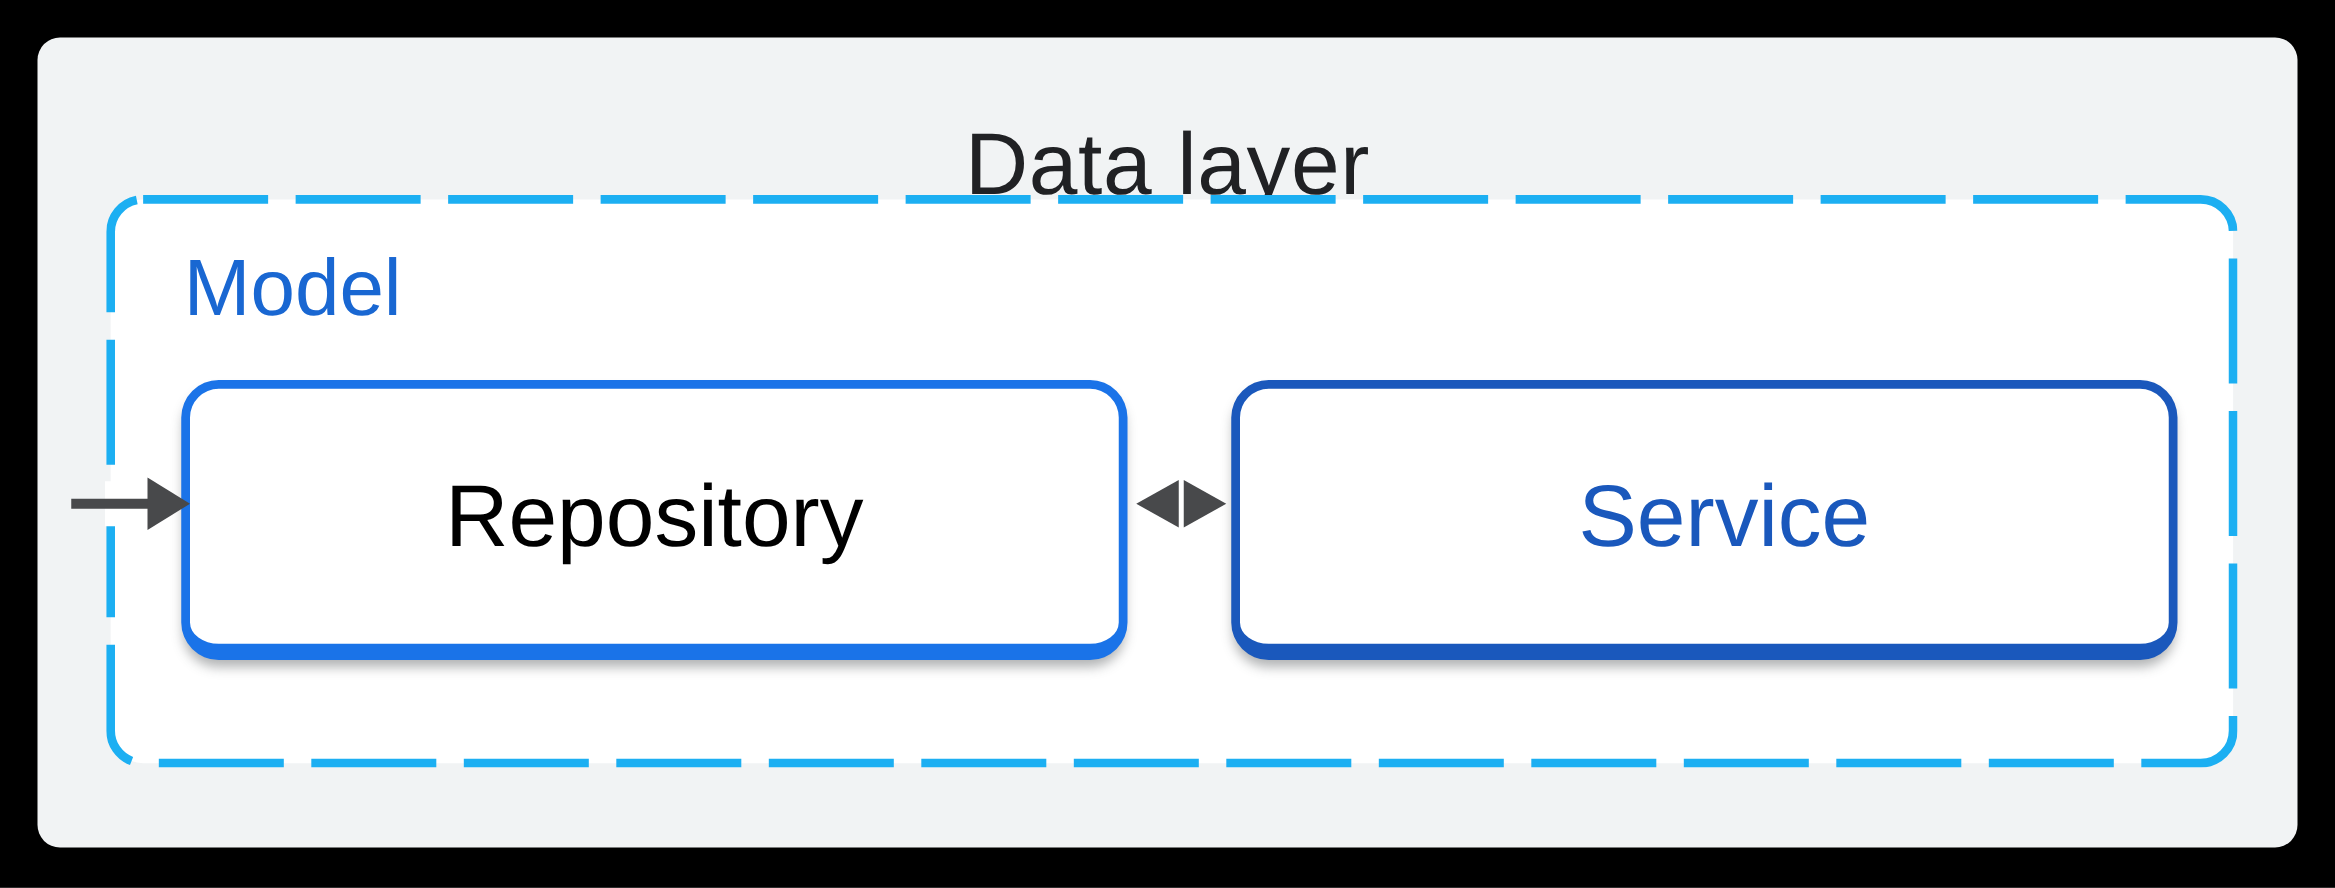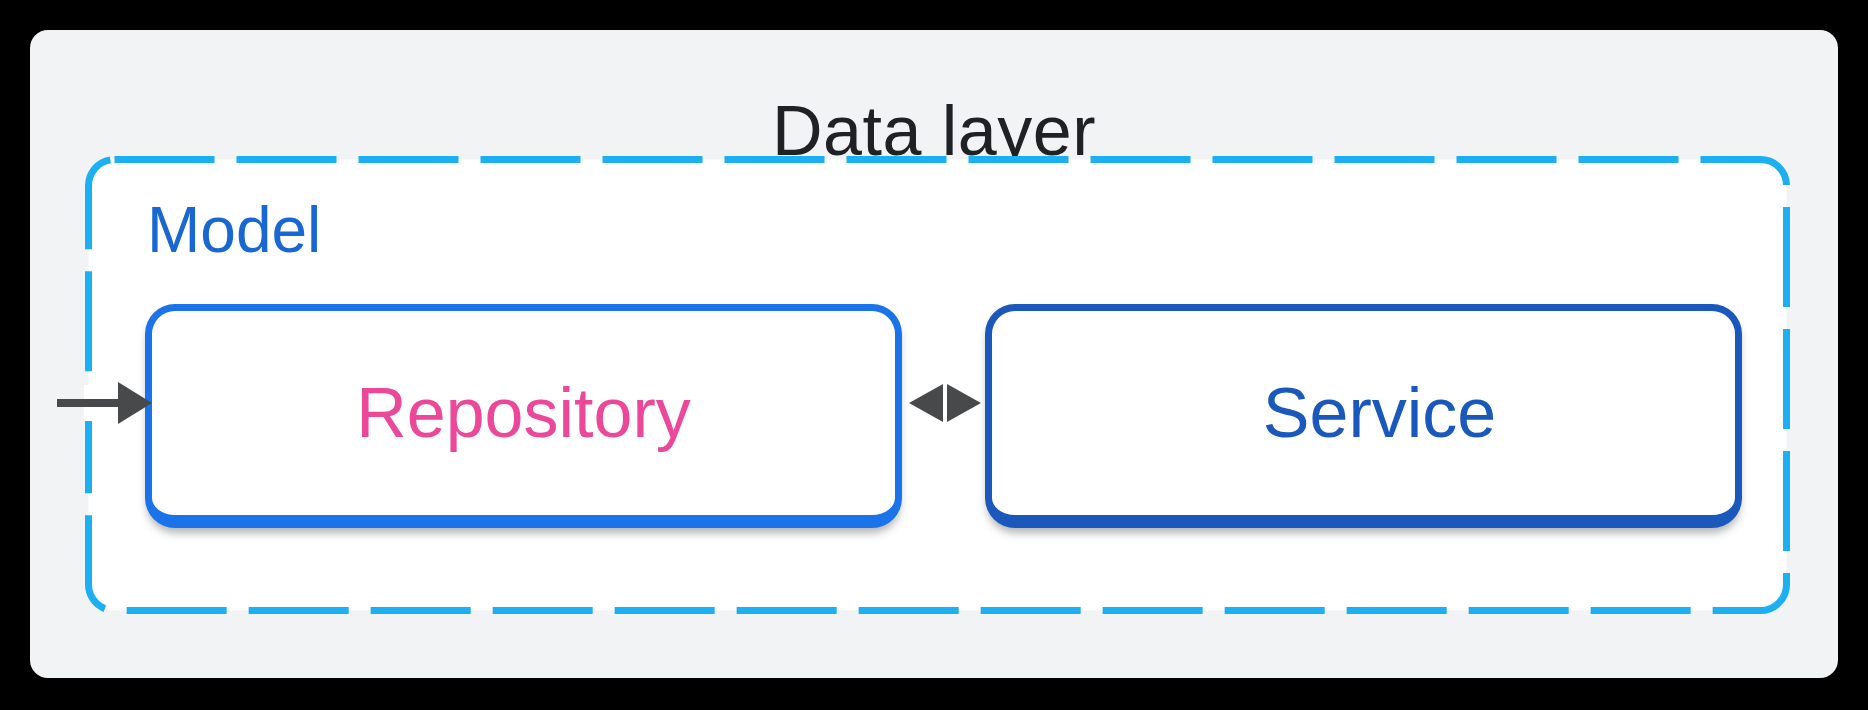--- a/index.html
+++ b/index.html
@@ -71,21 +71,21 @@
     display: flex;
     align-items: center;
     justify-content: center;
     font-size: 70px;
     font-weight: 500;
     box-shadow: 0 7px 9px -2px rgba(60, 64, 67, 0.40);
   }
   .node-repository {
     left: 60px;
     border-color: #1A73E8;
-    color: #ec4899;
+    color: #000000;
   }
   .node-service {
     left: 900px;
     border-color: #1A58BC;
     color: #1A58BC;
     padding-left: 32px;
   }
   .arrow-overlay {
     position: absolute;
     left: 0;

